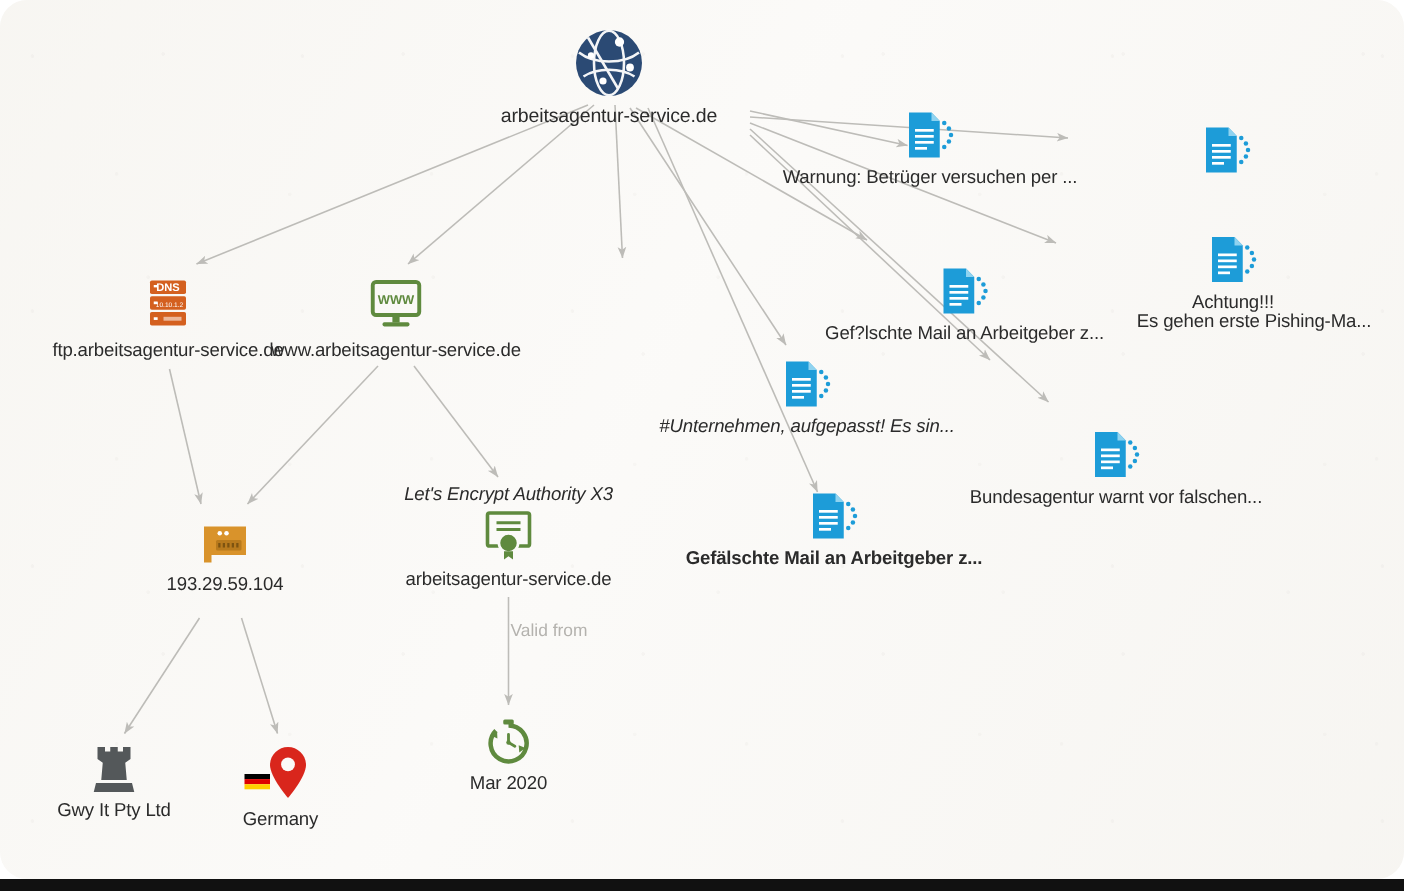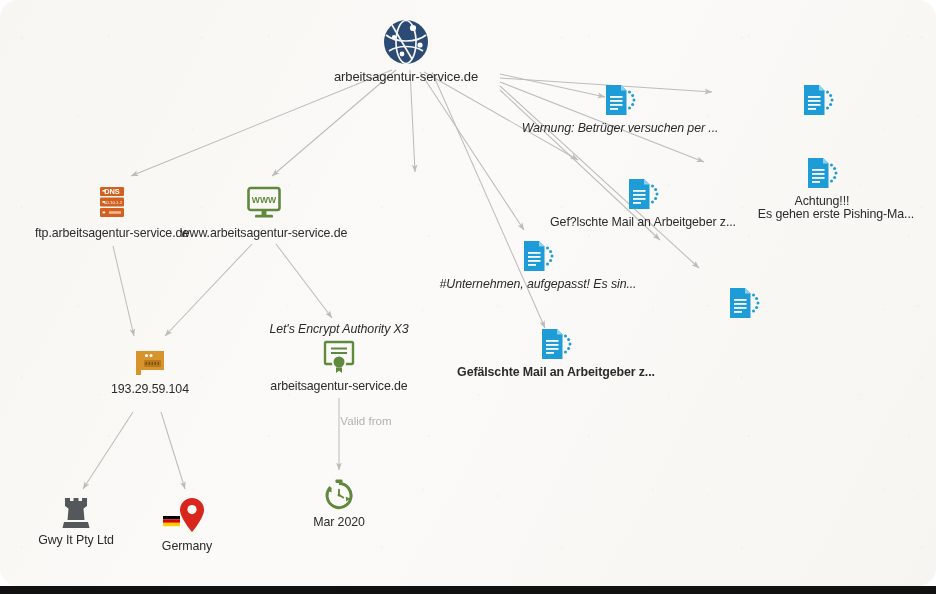--- a/index.html
+++ b/index.html
@@ -241,21 +241,21 @@
           <rect x="2" y="23.4" width="17" height="3.4" fill="#dd0000"></rect>
           <rect x="2" y="26.8" width="17" height="3.4" fill="#ffce00"></rect>
         </g>
         <path d="M31,2 C37.6,2 43,7.4 43,14 C43,22 31,36 31,36 C31,36 19,22 19,14 C19,7.4 24.4,2 31,2 Z" fill="#d9261c"></path>
         <circle cx="31" cy="13.6" r="4.6" fill="#fbfaf8"></circle>
       </svg>
     </span>
     <span class="node-label">Germany</span>
   </div>
 
-  <div class="node" style="left:620px; top:82px;font-style:italic;">
+  <div class="node" style="left:620px; top:72px;">
     <span class="node-icon">
       <svg width="36" height="36" viewBox="0 0 36 36">
         <path d="M4,3 L19,3 L24.5,8.6 L24.5,33 L4,33 Z" fill="#1d9cd8"></path>
         <path d="M19,3 L24.5,8.6 L19,8.6 Z" fill="#8fd3f0"></path>
         <g fill="#ffffff">
           <rect x="8" y="14" width="12.5" height="1.8"></rect>
           <rect x="8" y="18" width="12.5" height="1.8"></rect>
           <rect x="8" y="22" width="12.5" height="1.8"></rect>
           <rect x="8" y="26" width="8" height="1.8"></rect>
         </g>
@@ -379,20 +379,21 @@
         </g>
         <g fill="#1d9cd8">
           <circle cx="27.5" cy="10" r="1.5"></circle>
           <circle cx="30.6" cy="13.6" r="1.5"></circle>
           <circle cx="32" cy="18" r="1.5"></circle>
           <circle cx="30.6" cy="22.4" r="1.5"></circle>
           <circle cx="27.5" cy="26" r="1.5"></circle>
         </g>
       </svg>
     </span>
+    <span class="node-label">Bundesagentur warnt vor falschen...</span>
   </div>
 
   <div class="node" style="left:556px; top:326px;font-weight:bold;">
     <span class="node-icon">
       <svg width="36" height="36" viewBox="0 0 36 36">
         <path d="M4,3 L19,3 L24.5,8.6 L24.5,33 L4,33 Z" fill="#1d9cd8"></path>
         <path d="M19,3 L24.5,8.6 L19,8.6 Z" fill="#8fd3f0"></path>
         <g fill="#ffffff">
           <rect x="8" y="14" width="12.5" height="1.8"></rect>
           <rect x="8" y="18" width="12.5" height="1.8"></rect>

